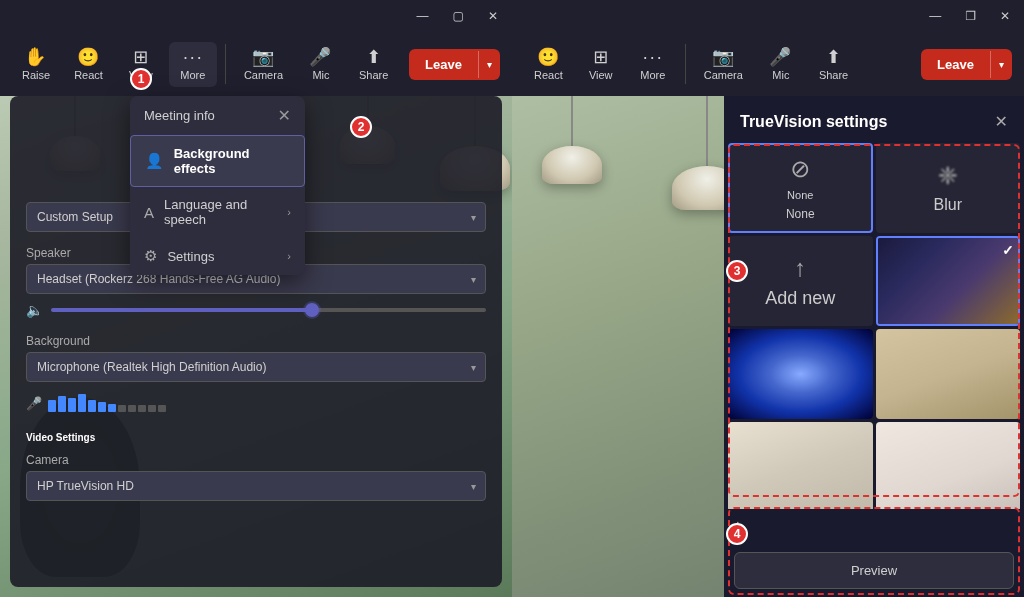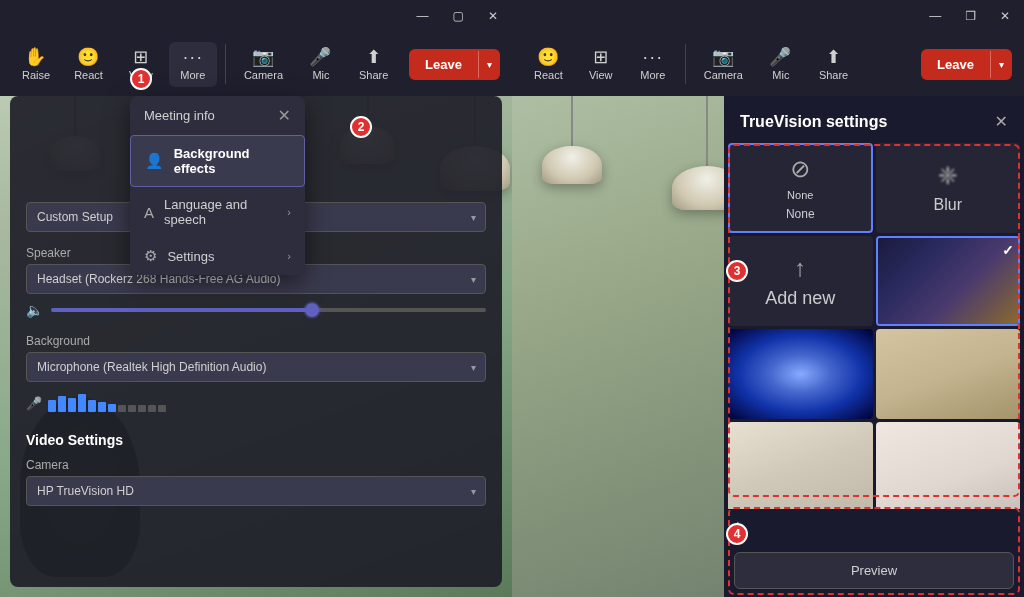--- a/index.html
+++ b/index.html
@@ -251,21 +251,21 @@
       align-items: flex-end;
       margin: 6px 0;
     }
     .mic-bar {
       width: 8px;
       background: #4488ff;
       border-radius: 1px;
     }
     .volume-icon { font-size: 14px; color: #aaa; }
     .video-title {
-      font-size: 14px;
+      font-size: 10px;
       font-weight: 600;
       color: white;
       margin-bottom: 10px;
     }
 
     
     .step-badge {
       position: absolute;
       width: 22px;
       height: 22px;

